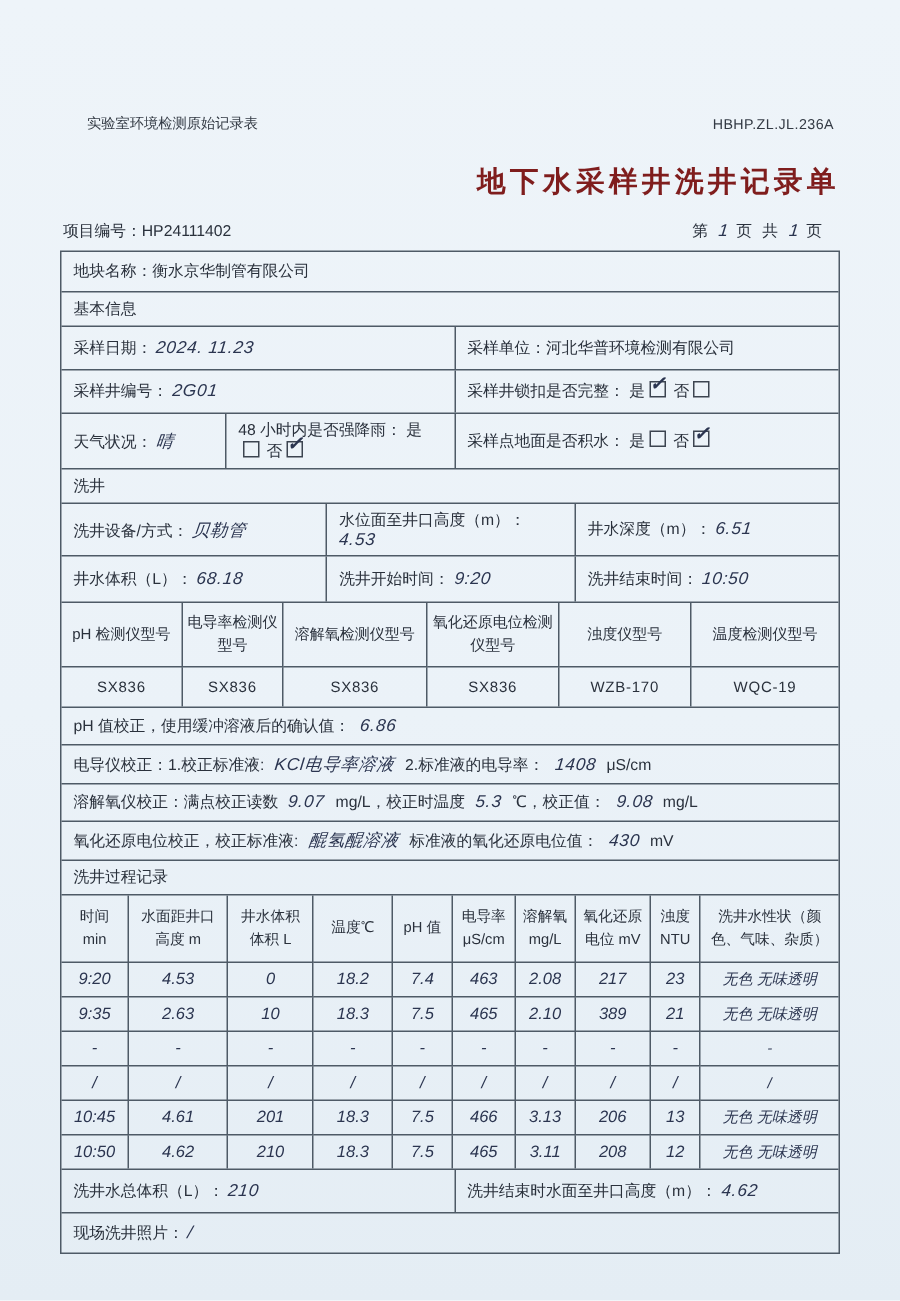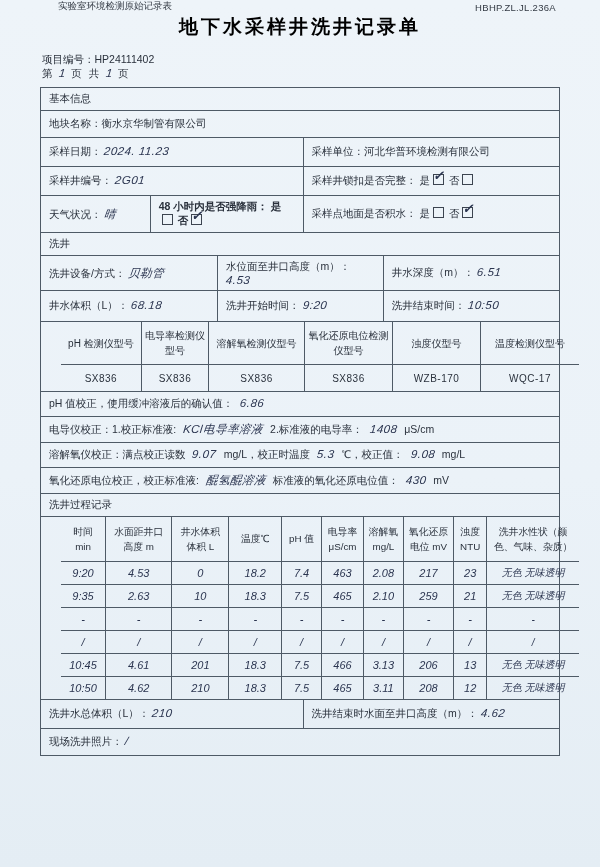--- a/index.html
+++ b/index.html
@@ -7,48 +7,48 @@
     width:600px;height:867px;
     background:linear-gradient(180deg,#eef4f9 0%,#ebf2f8 55%,#e4edf4 100%);
     font-family:"Liberation Sans",sans-serif;
     color:#2a313c;
     overflow:hidden;
     position:relative;
   }
   .sheet{padding:0 40px;}
   
   .doc-meta{display:flex;justify-content:space-between;align-items:flex-end;
-    font-size:9.5px;color:#333a44;}
+    padding-top:76px;font-size:9.5px;color:#333a44;}
   .doc-meta .left{margin-left:18px;}
   .doc-meta .right{margin-right:4px;letter-spacing:.3px;}
-  .title{text-align:center;font-size:19px;font-weight:bold;letter-spacing:3px;
-    margin-top:1px;color:#000000;}
+  .title{text-align:right;font-size:19px;font-weight:bold;letter-spacing:3px;
+    margin-top:19px;color:#7f1d1d;}
   .proj-row{display:flex;justify-content:space-between;font-size:10.5px;
-    margin-top:13px;padding:0 2px;flex-direction:column;}
+    margin-top:13px;padding:0 2px;}
   .proj-row .pageinfo{letter-spacing:2px;margin-right:8px;}
   
   .hw{color:#2b3550;font-style:italic;display:inline-block;transform:skewX(-6deg);
     font-size:11.5px;letter-spacing:.5px;}
   
   .form{border:1.4px solid #4e5a66;margin-top:6px;font-size:10.5px;background:transparent;}
   .row{border-top:1px solid #4e5a66;display:flex;align-items:center;}
   .row:first-child{border-top:none;}
   .cell{padding:4px 8px;box-sizing:border-box;}
   .bl{border-left:1px solid #4e5a66;align-self:stretch;display:flex;align-items:center;}
   .sec{padding:4px 8px;font-size:10.5px;}
   .w505{width:50.5%;} .w495{width:49.5%;}
-  .w21{width:21%;} .w295{width:29.5%;font-weight:bold;} .w495b{width:49.5%;}
+  .w21{width:21%;} .w295{width:29.5%;} .w495b{width:49.5%;}
   .w34{width:34%;} .w32{width:32%;} .w34b{width:34%;}
   .lbl{white-space:nowrap;}
   .checkbox{width:9px;height:9px;border:1px solid #3c4450;display:inline-block;
     position:relative;margin:0 2px -1px 3px;}
   .checkbox.checked::after{content:"✓";position:absolute;left:-1px;top:-7px;
     font-size:13px;color:#2b3550;font-weight:bold;font-style:italic;}
   
-  table{border-collapse:collapse;border-style:hidden;width:100%;margin-left:20px;}
+  table{border-collapse:collapse;border-style:hidden;width:100%;}
   .itable th,.itable td{border:1px solid #4e5a66;text-align:center;font-weight:normal;}
   .itable th{font-size:10px;height:38px;line-height:1.5;padding:2px 3px;}
   .itable td{font-size:10px;height:24px;letter-spacing:.5px;}
   
   .calib .cell{padding:5px 8px;}
   .calib .hw{margin:0 4px;}
   
   .ptable th{border:1px solid #4e5a66;font-weight:normal;font-size:9.8px;
     padding:3px 1px;line-height:1.55;height:38px;}
   .ptable td{border:1px solid #4e5a66;text-align:center;height:22px;padding:0 1px;}
@@ -76,27 +76,27 @@
       <span class="hw">1</span>
       <span>页 共</span>
       <span class="hw">1</span>
       <span>页</span>
     </span>
   </div>
 
   <div class="form">
 
     <div class="row">
-      <div class="sec">基本信息</div>
-    </div>
-
-    <div class="row">
       <div class="cell" style="padding:6px 8px;">
         <span class="lbl">地块名称：</span><span>衡水京华制管有限公司</span>
       </div>
+    </div>
+
+    <div class="row">
+      <div class="sec">基本信息</div>
     </div>
 
     <div class="row">
       <div class="cell w505" style="padding:7px 8px;">
         <span class="lbl">采样日期：</span>
         <span class="hw">2024. 11.23</span>
       </div>
       <div class="cell w495 bl">
         <span><span class="lbl">采样单位：</span><span>河北华普环境检测有限公司</span></span>
       </div>
@@ -191,21 +191,21 @@
               <th>温度检测仪型号</th>
             </tr>
           </thead>
         <tbody>
             <tr id="instr-models">
               <td>SX836</td>
               <td>SX836</td>
               <td>SX836</td>
               <td>SX836</td>
               <td>WZB-170</td>
-              <td>WQC-17</td>
+              <td>WQC-19</td>
             </tr>
           </tbody>
       </table>
     </div>
 
 
     <div class="row calib">
       <div class="cell">
         <span class="lbl">pH 值校正，使用缓冲溶液后的确认值：</span>
         <span class="hw">6.86</span>
@@ -318,21 +318,21 @@
               <td class="hwcell" style="font-size: 10px;">无色 无味透明</td>
             </tr>
             <tr>
               <td class="hwcell">9:35</td>
               <td class="hwcell">2.63</td>
               <td class="hwcell">10</td>
               <td class="hwcell">18.3</td>
               <td class="hwcell">7.5</td>
               <td class="hwcell">465</td>
               <td class="hwcell">2.10</td>
-              <td class="hwcell">259</td>
+              <td class="hwcell">389</td>
               <td class="hwcell">21</td>
               <td class="hwcell" style="font-size: 10px;">无色 无味透明</td>
             </tr>
             <tr>
               <td class="hwcell">-</td>
               <td class="hwcell">-</td>
               <td class="hwcell">-</td>
               <td class="hwcell">-</td>
               <td class="hwcell">-</td>
               <td class="hwcell">-</td>

